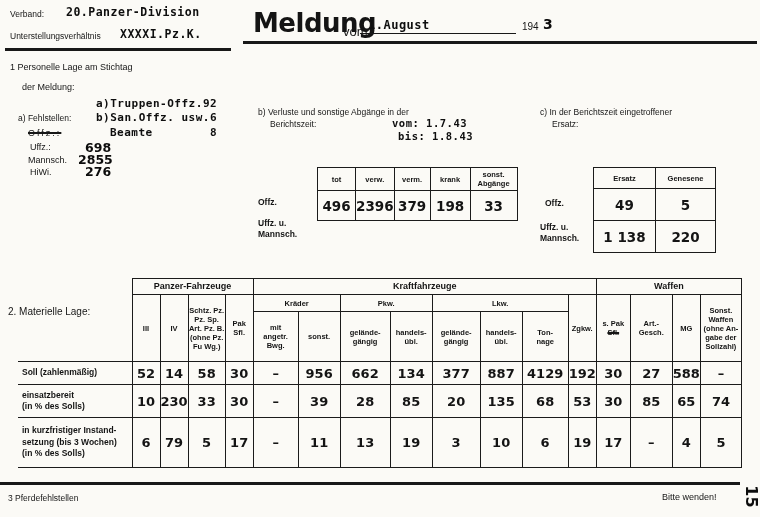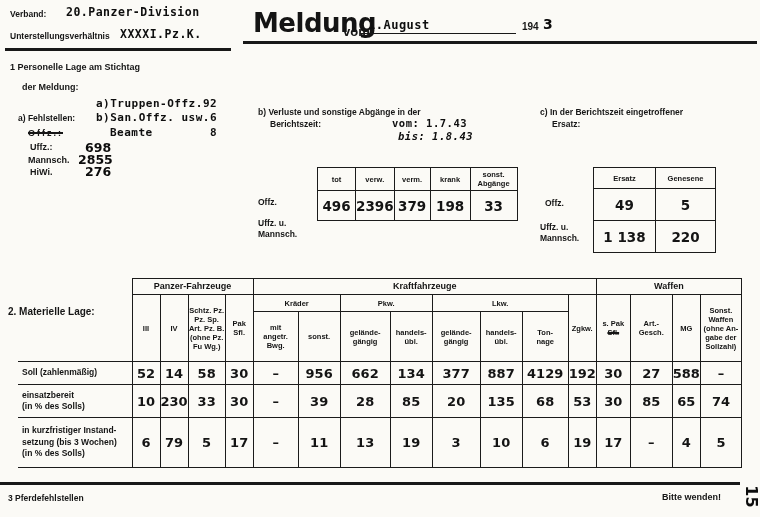--- a/index.html
+++ b/index.html
@@ -1,19 +1,19 @@
 <!DOCTYPE html>
 <html><head>
 <meta charset="utf-8">
 <style>
   html,body{margin:0;padding:0;background:#e8e6e0;}
   #page{position:relative;width:760px;height:517px;background:#fbfaf6;overflow:hidden;
         font-family:"Liberation Sans",sans-serif;color:#141414;}
   .abs{position:absolute;}
-  .printed{font-family:"Liberation Sans",sans-serif;font-weight:bold;color:#161616;}
+  .printed{font-family:"Liberation Sans",sans-serif;font-weight:normal;color:#161616;}
   .typed{font-family:"DejaVu Sans Mono",monospace;font-weight:bold;color:#0e0e0e;letter-spacing:.5px;}
   .hand{font-family:"DejaVu Sans",sans-serif;font-weight:bold;color:#0c0c0c;}
   .rule{position:absolute;background:#181818;}
   .struck{text-decoration:line-through;text-decoration-thickness:2px;}
   table{border-collapse:collapse;table-layout:fixed;}
   th,td{border:1.6px solid #1b1b1b;padding:0;margin:0;text-align:center;vertical-align:middle;overflow:hidden;}
   th{font-family:"Liberation Sans",sans-serif;font-weight:bold;font-size:7.5px;line-height:1.2;white-space:pre-line;}
   td.val{font-family:"DejaVu Sans",sans-serif;font-weight:bold;font-size:13px;}
   
   #losses-table td.val,#ersatz-table td.val{font-size:13.5px;}
@@ -61,21 +61,21 @@
   <span class="abs printed" style="left:30px;top:142px;font-size:9px;">Uffz.:</span>
   <span class="abs hand" style="left:85px;top:140px;font-size:12.5px;">698</span>
   <span class="abs printed" style="left:28px;top:155px;font-size:9px;">Mannsch.</span>
   <span class="abs hand" style="left:78px;top:152px;font-size:12.5px;">2855</span>
   <span class="abs printed" style="left:30px;top:167px;font-size:9px;">HiWi.</span>
   <span class="abs hand" style="left:85px;top:164px;font-size:12.5px;">276</span>
 
   <span class="abs printed" style="left:258px;top:107px;font-size:8.5px;">b) Verluste und sonstige Abgänge in der</span>
   <span class="abs printed" style="left:270px;top:119px;font-size:8.5px;">Berichtszeit:</span>
   <span class="abs typed" style="left:392px;top:117px;font-size:10.5px;">vom: 1.7.43</span>
-  <span class="abs typed" style="left:398px;top:130px;font-size:10.5px;font-style:italic;">bis: 1.8.43</span>
+  <span class="abs typed" style="left:398px;top:130px;font-size:10.5px;">bis: 1.8.43</span>
 
   <div class="abs sidelabel" style="left:258px;top:197px;">Offz.</div>
   <div class="abs sidelabel" style="left:258px;top:218px;">Uffz. u.
 Mannsch.</div>
 
   <table id="losses-table" class="abs" style="left:317px;top:167px;">
     <colgroup>
         <col style="width:38px">
         <col style="width:37px">
         <col style="width:36px">

